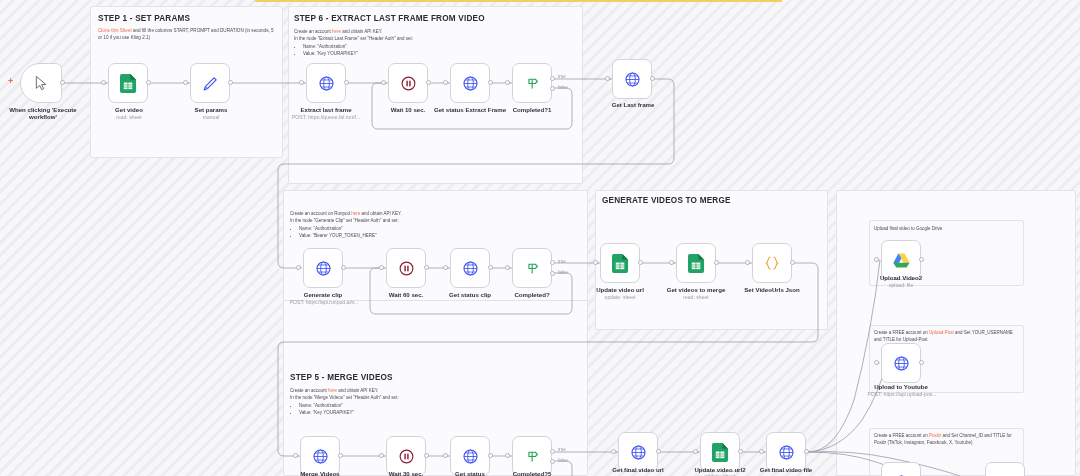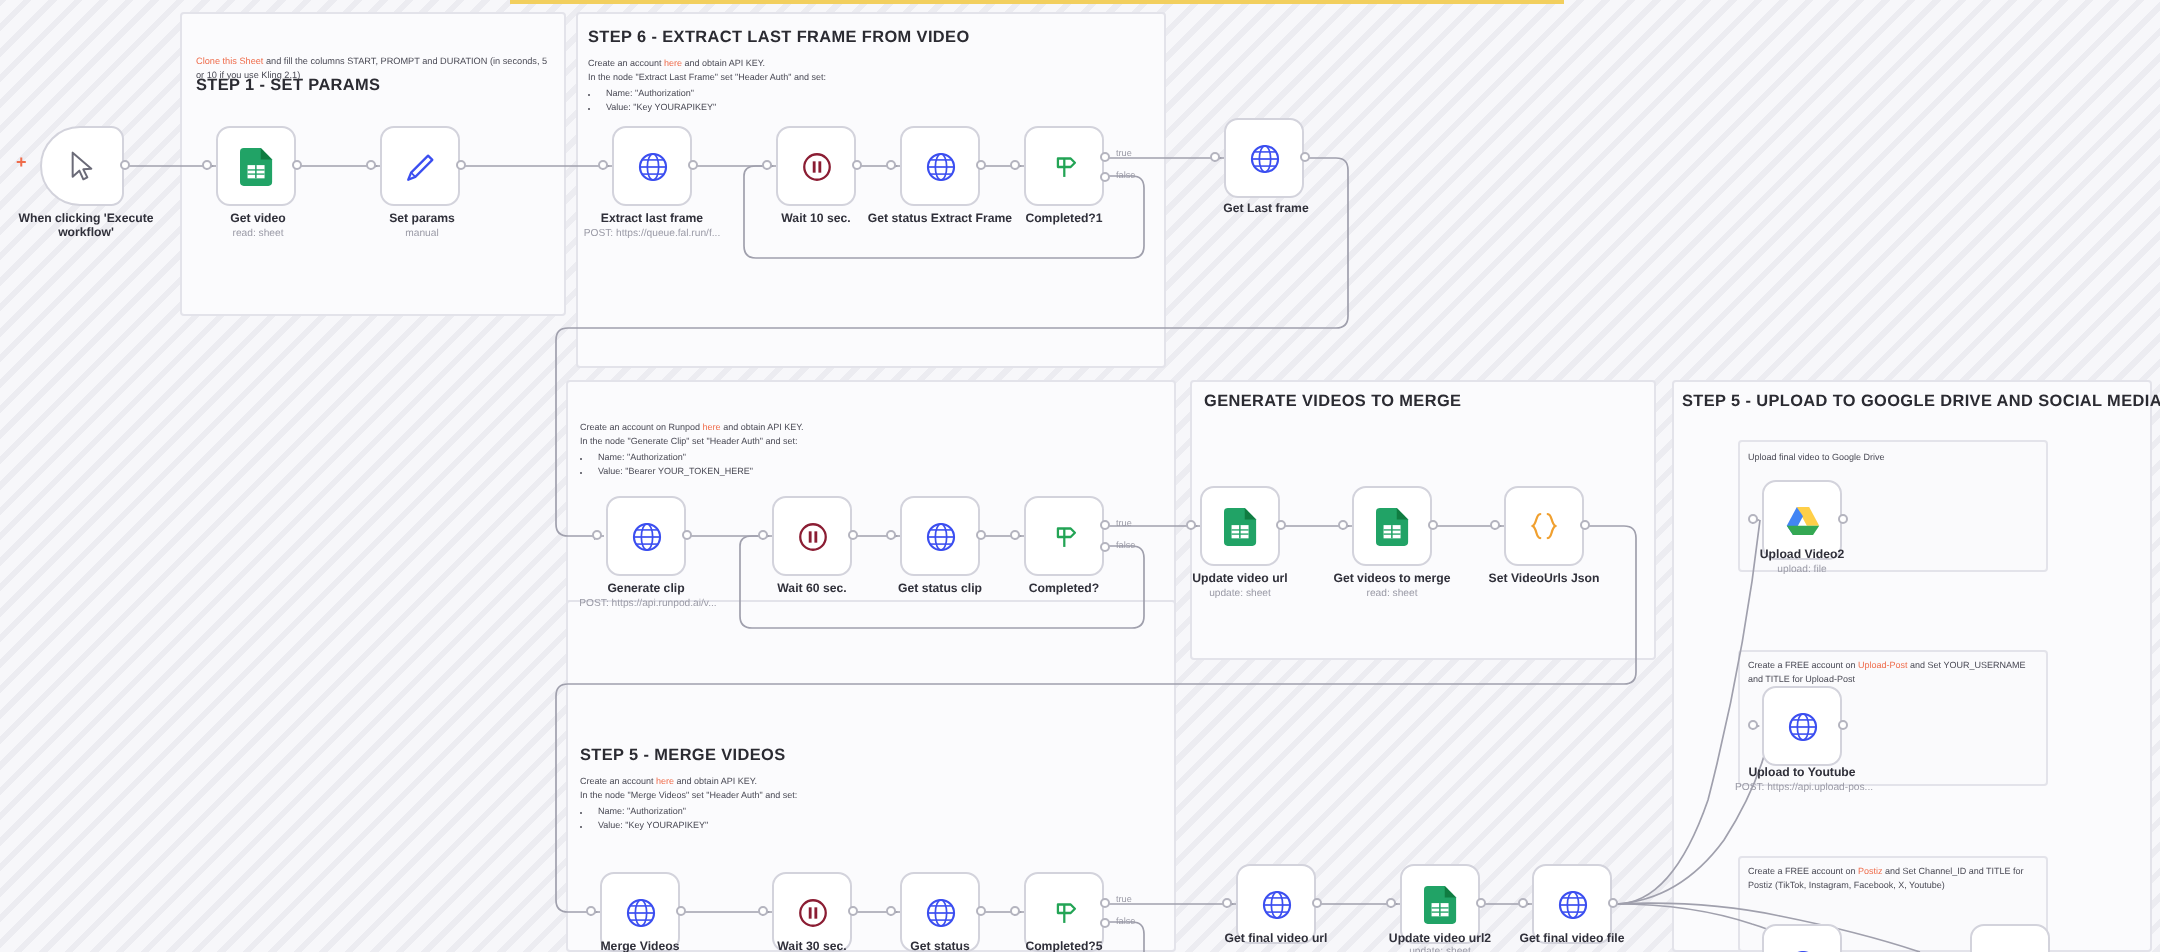--- a/index.html
+++ b/index.html
@@ -117,21 +117,21 @@
   svg.wires path, svg.wires line { fill: none; stroke: #a0a0ad; stroke-width: .85; }
 </style>
 </head>
 <body>
 
 <div id="canvas">
 
   <div class="topbar"></div>
 
   <div class="note" style="left:90px;top:6px;width:193px;height:152px;"></div>
-  <div class="note-title" style="left:98px;top:14px;font-size:8.2px;margin-top:24px;">STEP 1 - SET PARAMS</div>
+  <div class="note-title" style="left:98px;top:14px;font-size:8.2px;">STEP 1 - SET PARAMS</div>
   <div class="note-body" style="left:98px;top:28px;width:176px;font-size:4.6px;">
     <span class="lnk">Clone this Sheet</span><span> and fill the columns START, PROMPT and DURATION (in seconds, 5 or 10 if you use Kling 2.1)</span>
   </div>
 
   <div class="note" style="left:288px;top:6px;width:295px;height:178px;"></div>
   <div class="note-title" style="left:294px;top:14px;font-size:8.2px;">STEP 6 - EXTRACT LAST FRAME FROM VIDEO</div>
   <div class="note-body" style="left:294px;top:29px;width:250px;font-size:4.5px;">
     <span>Create an account </span><span class="lnk">here</span><span style="white-space:pre-line;"> and obtain API KEY.
 In the node "Extract Last Frame" set "Header Auth" and set:</span>
     <ul>
@@ -158,21 +158,20 @@
     <ul>
       <li>Name: "Authorization"</li>
       <li>Value: "Key YOURAPIKEY"</li>
     </ul>
   </div>
 
   <div class="note" style="left:595px;top:190px;width:233px;height:140px;"></div>
   <div class="note-title" style="left:602px;top:196px;font-size:8.2px;">GENERATE VIDEOS TO MERGE</div>
 
   <div class="note" style="left:836px;top:190px;width:240px;height:286px;"></div>
-  <div class="note-title" style="left:841px;top:196px;font-size:8.2px;">STEP 5 - UPLOAD TO GOOGLE DRIVE AND SOCIAL MEDIA</div>
 
   <div class="note plain" style="left:869px;top:220px;width:155px;height:66px;"></div>
   <div class="note-body" style="left:874px;top:226px;width:146px;font-size:4.5px;">Upload final video to Google Drive</div>
 
   <div class="note plain" style="left:869px;top:325px;width:155px;height:68px;"></div>
   <div class="note-body" style="left:874px;top:330px;width:146px;font-size:4.5px;">
     <span>Create a FREE account on </span><span class="lnk">Upload-Post</span><span> and Set YOUR_USERNAME and TITLE for Upload-Post</span>
   </div>
 
   <div class="note plain" style="left:869px;top:428px;width:155px;height:48px;"></div>

